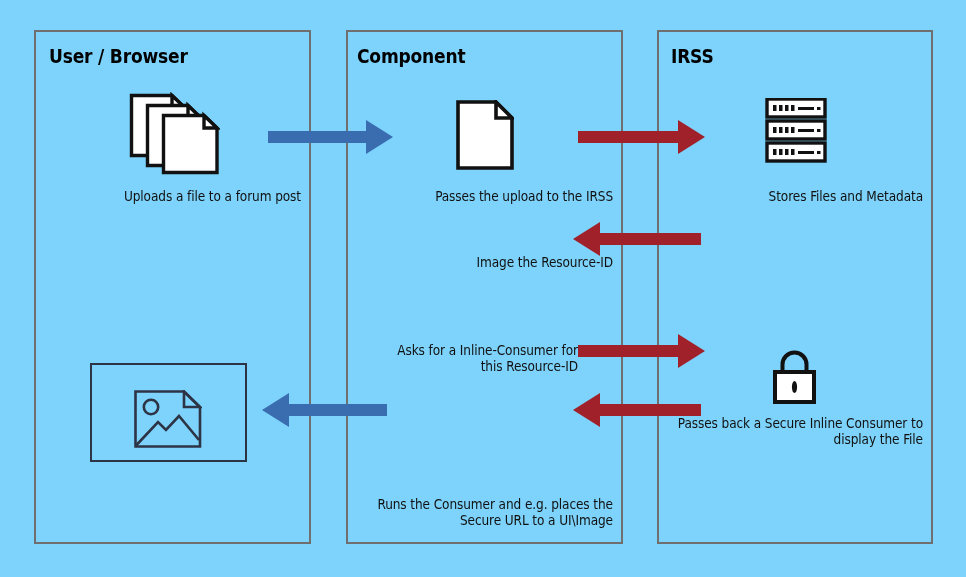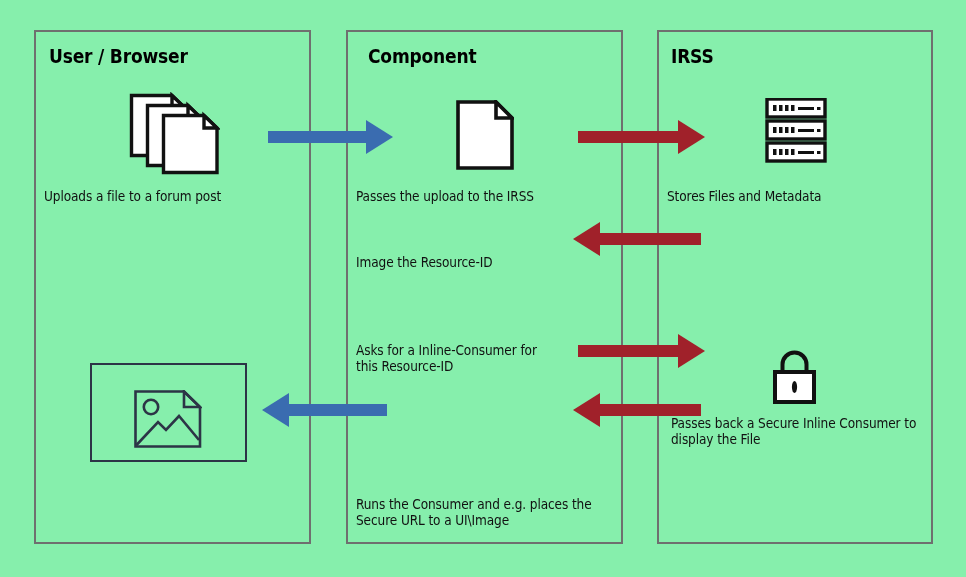--- a/index.html
+++ b/index.html
@@ -7,21 +7,21 @@
     padding: 0;
     background: #ffffff;
   }
   body {
     font-family: "DejaVu Sans Condensed", "Liberation Sans Narrow", "Liberation Sans", sans-serif;
   }
   #stage {
     position: relative;
     width: 966px;
     height: 577px;
-    background: #86efac;
+    background: #7dd3fc;
     overflow: hidden;
   }
 
   
   .lane {
     position: absolute;
     box-sizing: border-box;
     border: 2px solid #6f6f6f;
     background: transparent;
   }
@@ -32,21 +32,21 @@
     color: #000000;
     letter-spacing: -0.2px;
     white-space: nowrap;
   }
 
   
   .cap {
     position: absolute;
     font-size: 13.5px;
     color: #111111;
-    text-align: left;
+    text-align: right;
     line-height: 1.22;
     white-space: pre-line;
     letter-spacing: -0.1px;
   }
 
   
   .arrow {
     position: absolute;
     height: 34px;
   }
@@ -81,21 +81,21 @@
 </head>
 <body>
 
 <div id="stage">
 
   <div class="lane" style="left:34px; top:30px; width:277px; height:514px;"></div>
   <div class="lane" style="left:346px; top:30px; width:277px; height:514px;"></div>
   <div class="lane" style="left:657px; top:30px; width:276px; height:514px;"></div>
 
   <div class="lane-title" style="left:49px; top:45px;">User / Browser</div>
-  <div class="lane-title" style="left:368px; top:45px;">Component</div>
+  <div class="lane-title" style="left:357px; top:45px;">Component</div>
   <div class="lane-title" style="left:671px; top:45px;">IRSS</div>
 
   <div class="icon-wrap" style="left:128px; top:92px;">
     <svg width="92" height="84" viewBox="0 0 92 84">
       <g fill="#ffffff" stroke="#111111" stroke-width="3.4" stroke-linejoin="miter">
         <path d="M3.5 3.5 H44 L57 16 V63.5 H3.5 Z"></path>
         <path d="M44 3.5 L57 16 H44 Z" fill="#ffffff"></path>
         <path d="M19.5 13.5 H60 L73 26 V73.5 H19.5 Z"></path>
         <path d="M60 13.5 L73 26 H60 Z" fill="#ffffff"></path>
         <path d="M35.5 23.5 H76 L89 36 V80.5 H35.5 Z"></path>

